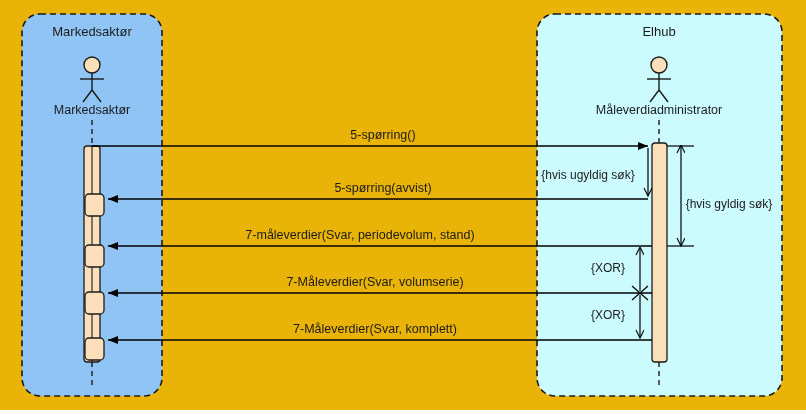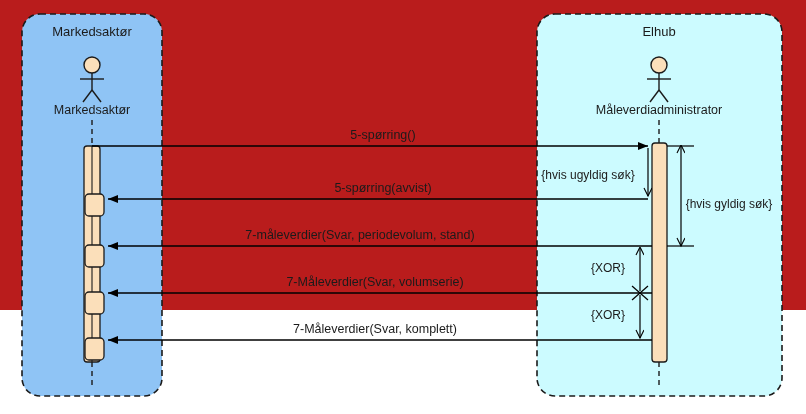--- a/index.html
+++ b/index.html
@@ -9,22 +9,22 @@
   }
   body {
     font-family: "Liberation Sans", sans-serif;
     width: 806px;
     height: 414px;
     overflow: hidden;
   }
   #diagram-root {
     position: relative;
     width: 806px;
-    height: 310px;
-    background: #b91c1c;
+    height: 410px;
+    background: #eab308;
   }
   svg.canvas {
     position: absolute;
     left: 0;
     top: 0;
     width: 806px;
     height: 414px;
   }
   .lbl {
     font-family: "Liberation Sans", sans-serif;

